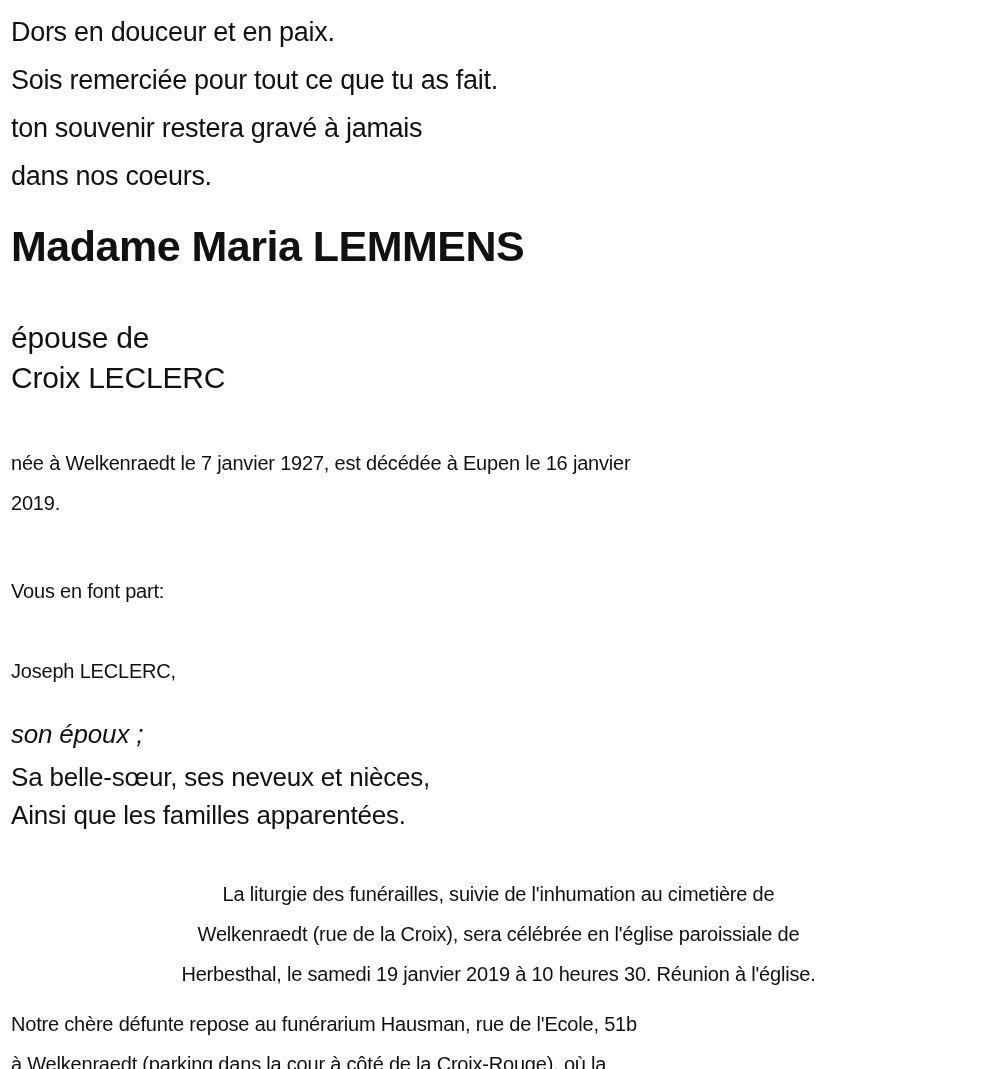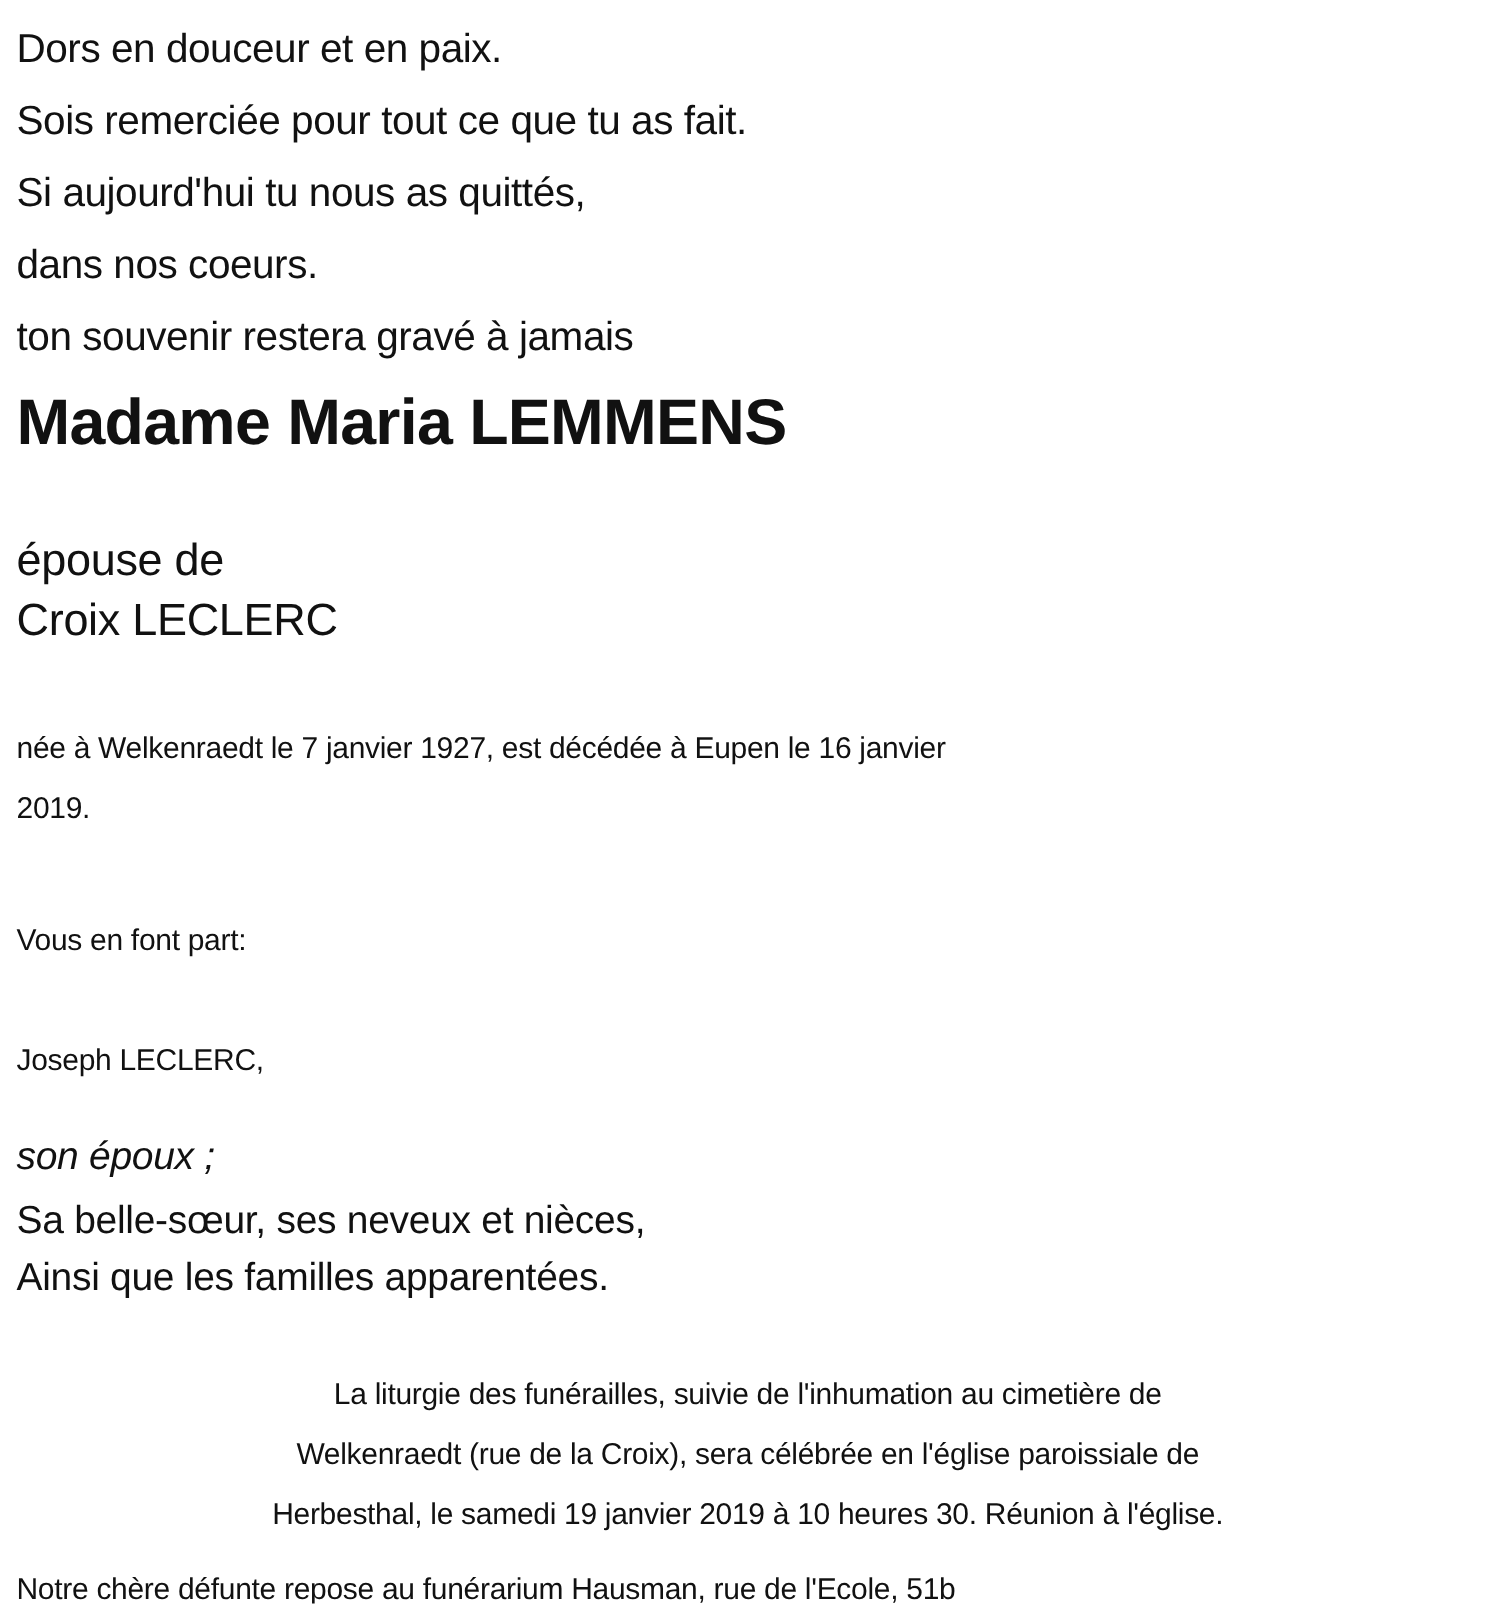--- a/index.html
+++ b/index.html
@@ -21,21 +21,21 @@
     font-weight: 400;
     font-size: 27px;
     line-height: 48px;
     letter-spacing: -0.3px;
   }
   .deceased-name {
     font-weight: 700;
     font-size: 43px;
     line-height: 52px;
     letter-spacing: -0.5px;
-    margin-top: 8px;
+    margin-top: 20px;
   }
   .relation-block {
     margin-top: 46px;
     font-size: 30px;
     line-height: 40px;
     letter-spacing: -0.2px;
   }
   .body-par {
     font-size: 20px;
     line-height: 40px;
@@ -69,23 +69,22 @@
   }
 </style>
 </head>
 <body>
 
 <div class="notice">
 
   <div class="poem">
     <div>Dors en douceur et en paix.</div>
     <div>Sois remerciée pour tout ce que tu as fait.</div>
-    <div>Si aujourd'hui tu nous as quittés,</div>
+    <div>ton souvenir restera gravé à jamais</div>
     <div>dans nos coeurs.</div>
-    <div>ton souvenir restera gravé à jamais</div>
   </div>
 
   <h1 class="deceased-name" style="margin-bottom:0;">Madame Maria LEMMENS</h1>
 
   <div class="relation-block">
     <div>épouse de</div>
     <div>Croix LECLERC</div>
   </div>
 
   <p class="body-par life-dates" style="margin:45px 0 0 0;">née à Welkenraedt le 7 janvier 1927, est décédée à Eupen le 16 janvier

